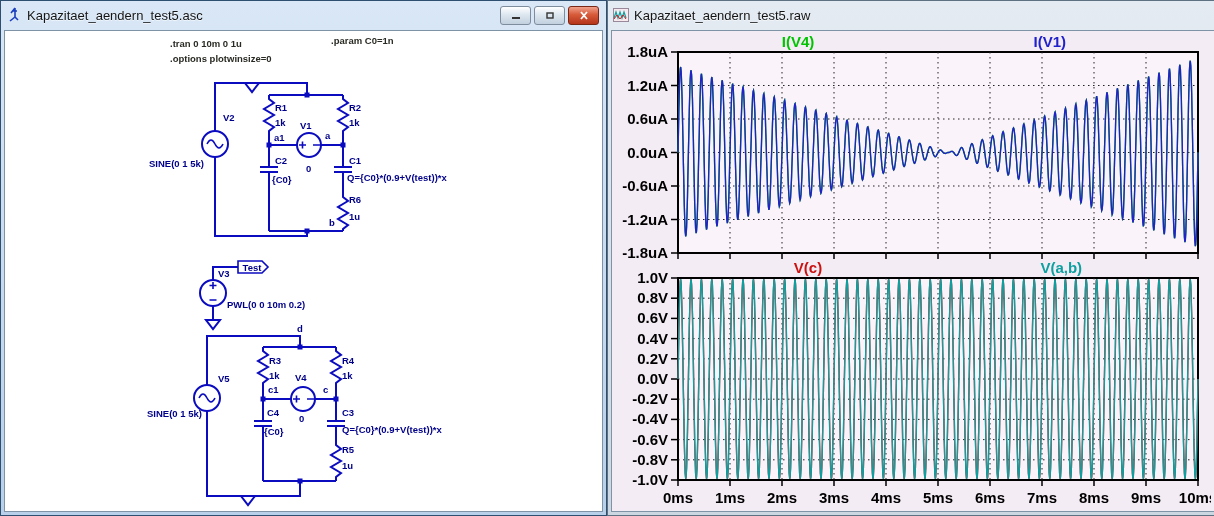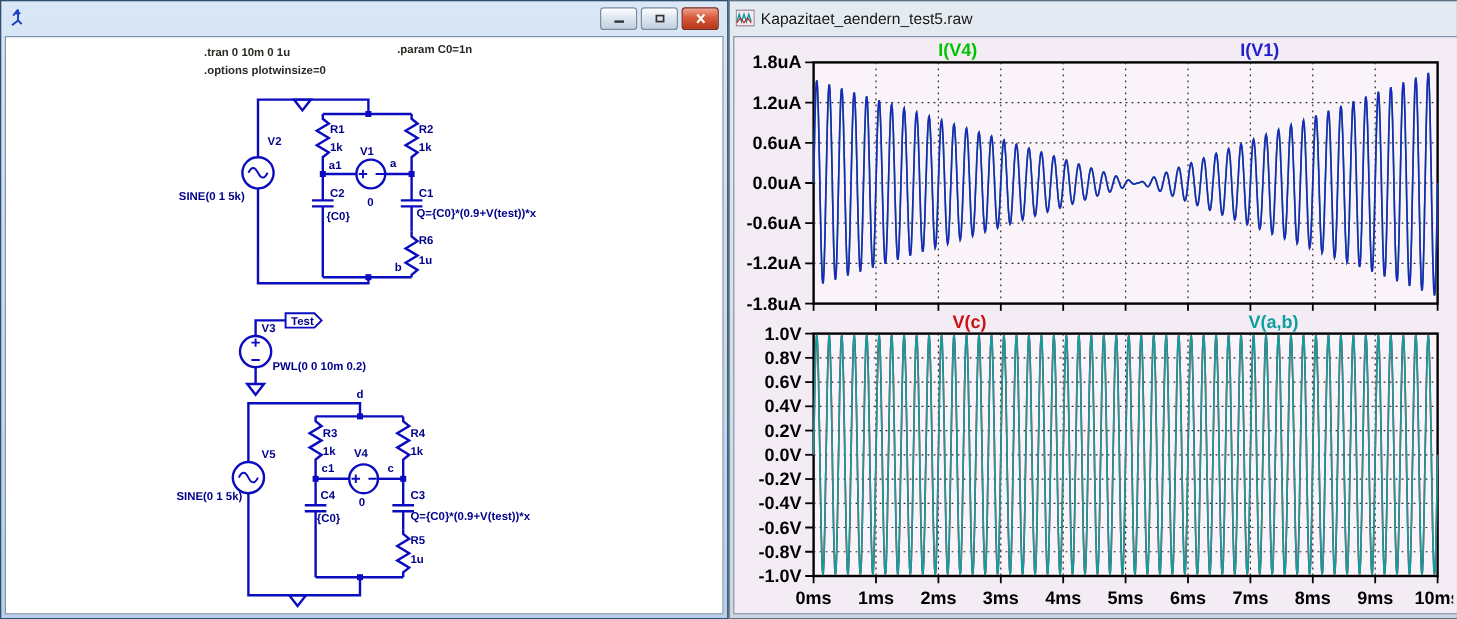--- a/index.html
+++ b/index.html
@@ -35,20 +35,21 @@
 </head>
 <body>
 
 <div class="window" id="win-left">
   <div class="titlebar">
     <span>
       <svg width="16" height="16" viewBox="0 0 16 16">
         <path d="M9,1 L5,6 M9,1 L9,10 M9,10 L4,14 M9,10 L12,13 M6,4 L11,4" stroke="#1b3fbf" stroke-width="1.6" fill="none"></path>
       </svg>
     </span>
+    <span class="title">Kapazitaet_aendern_test5.asc</span>
     <span class="win-buttons">
       <span class="win-btn">
         <svg width="10" height="9">
             <rect x="1" y="6" width="8" height="2" fill="#333"></rect>
           </svg>
       </span>
       <span class="win-btn">
         <svg width="10" height="9">
             <rect x="2" y="2" width="6" height="5" fill="none" stroke="#333" stroke-width="1.4"></rect>
           </svg>

